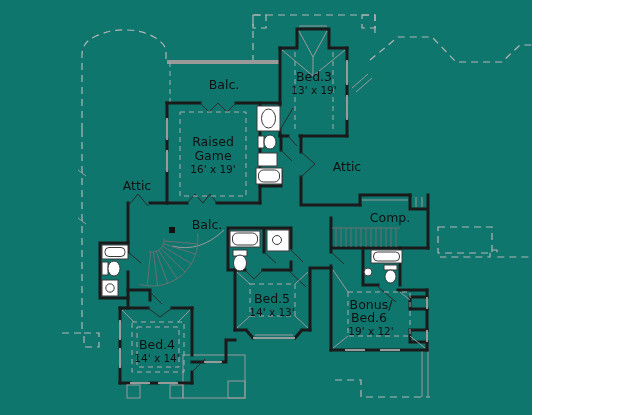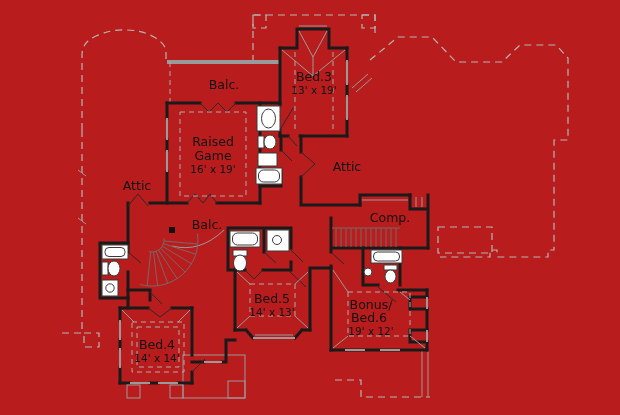--- a/index.html
+++ b/index.html
@@ -1,16 +1,16 @@
 <!DOCTYPE html>
 <html><head>
 <meta charset="utf-8">
 <style>
   html,body{margin:0;padding:0;background:#ffffff;}
-  .canvas{position:relative;width:620px;height:415px;background:#b91c1c;overflow:hidden;
+  .canvas{position:relative;width:532px;height:415px;background:#0f766e;overflow:hidden;
           font-family:"DejaVu Sans",sans-serif;}
   svg{display:block}
   .wall{stroke:#1a1a1a;stroke-width:3;fill:none;stroke-linecap:square;}
   .thin{stroke:#2a2a2a;stroke-width:1;fill:none;}
   .fx{stroke:#3a3a3a;stroke-width:1;fill:#ffffff;}
   .hip{stroke:#9a9a9a;stroke-width:1;fill:none;}
   .win{stroke:#9a9a9a;stroke-width:2;fill:none;}
   .grayband{stroke:#9a9a9a;stroke-width:4;fill:none;}
   .gray{stroke:#9a9a9a;stroke-width:1;fill:none;}
   .tread{stroke:#6f6f6f;stroke-width:0.9;fill:none;}

